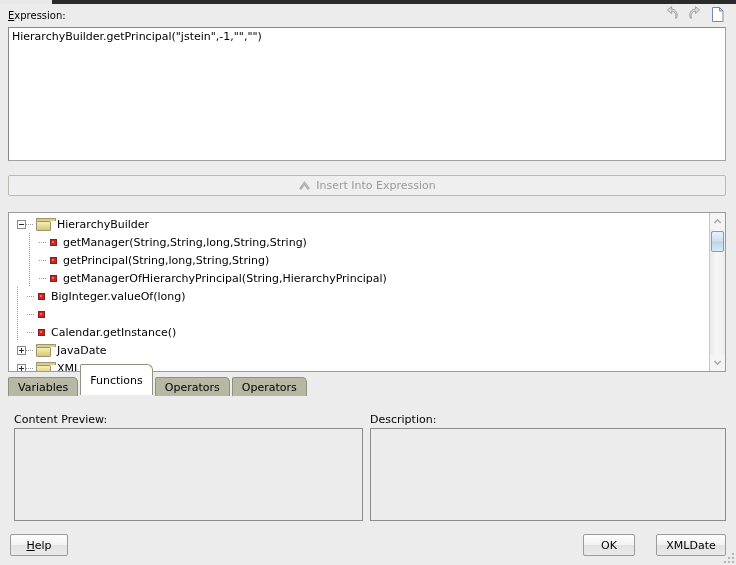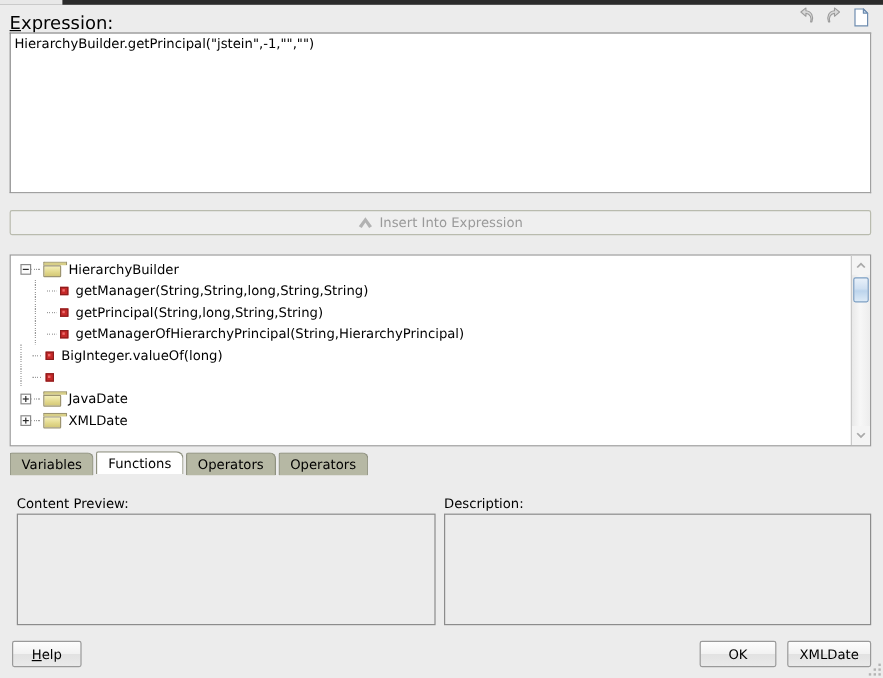--- a/index.html
+++ b/index.html
@@ -36,21 +36,21 @@
 
   
   .expr-header {
     position: absolute;
     left: 8px; top: 8px;
     width: 720px; height: 17px;
   }
   .expr-label {
     position: absolute;
     left: 0; top: 2px;
-    font-size: 15px;
+    font-size: 10px;
     color: #000;
     white-space: nowrap;
   }
   .expr-toolbar {
     position: absolute;
     right: 0; top: -4px;
     display: flex;
     gap: 3px;
     align-items: center;
   }
@@ -267,21 +267,21 @@
     background: #b6b8a4;
     border: 1px solid #8f9180;
     border-bottom: none;
     border-radius: 2px 5px 0 0;
     position: relative;
     top: 1px;
   }
   .tab.active {
     background: #ffffff;
     border-color: #8f9180;
-    height: 19px;
+    height: 31px;
     top: 0;
     font-weight: normal;
     border-radius: 2px 6px 0 0;
   }
 
   
   .panel-label {
     position: absolute;
     font-size: 11px;
     color: #000;
@@ -305,21 +305,21 @@
     background: linear-gradient(to bottom, #fdfdfd 0%, #f2f2f2 48%, #e2e2e2 52%, #eaeaea 100%);
     border: 1px solid #9a9a9a;
     border-radius: 2px;
     display: flex;
     align-items: center;
     justify-content: center;
     font-size: 11px;
     color: #000;
   }
   #help-button   { left: 10px;  top: 534px; width: 58px; }
-  #ok-button     { left: 583px; top: 534px; width: 64px; }
+  #ok-button     { left: 583px; top: 534px; width: 52px; }
   #cancel-button { left: 656px; top: 534px; width: 70px; }
 
   
   .grip {
     position: absolute;
     right: 2px; bottom: 2px;
     width: 14px; height: 14px;
   }
   .grip i {
     position: absolute;
@@ -425,20 +425,28 @@
     </div>
 
     <div class="tree-row">
       <span class="spacer-8"></span>
       <span class="guide"></span>
       <span class="spacer-9"></span>
       <span class="dots"></span>
       <span class="method-icon"></span>
     </div>
 
+    <div class="tree-row">
+      <span class="spacer-8"></span>
+      <span class="guide"></span>
+      <span class="spacer-9"></span>
+      <span class="dots"></span>
+      <span class="method-icon"></span>
+      <span class="tree-label">Calendar.getInstance()</span>
+    </div>
 
     <div class="tree-row">
       <span class="spacer-8"></span>
       <span class="expander plus"></span>
       <span class="dots"></span>
       <span class="folder-icon">
           <span class="tab"></span>
           <span class="body"></span>
         </span>
       <span class="tree-label">JavaDate</span>

